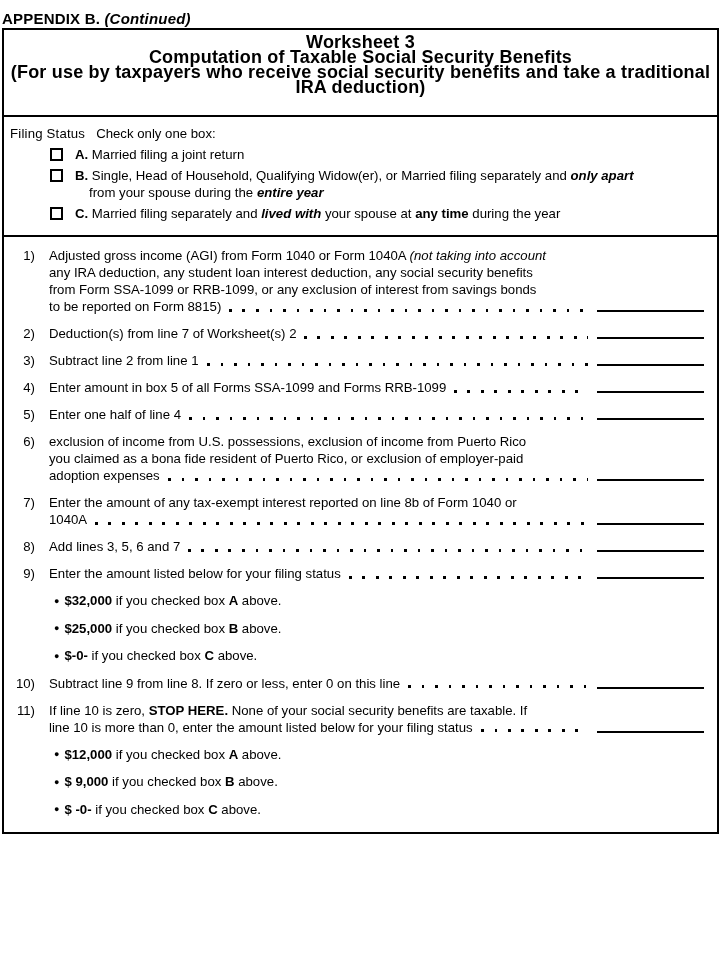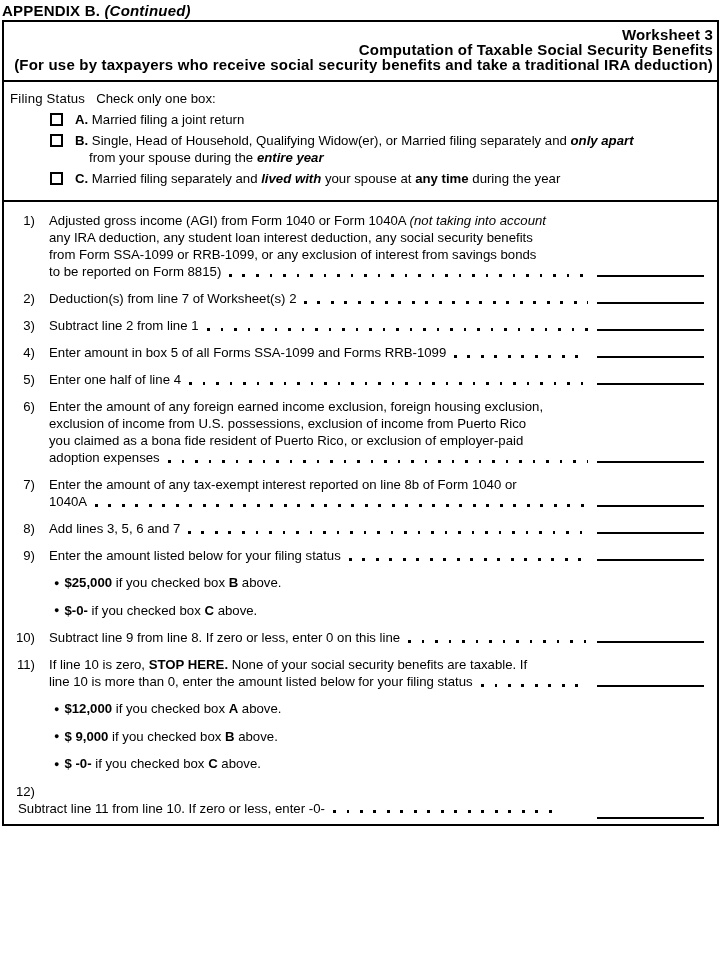--- a/index.html
+++ b/index.html
@@ -10,32 +10,33 @@
     overflow:hidden;
   }
   .b{font-weight:bold;}
   .i{font-style:italic;}
   .bi{font-weight:bold;font-style:italic;}
   .page{padding:2px 2px 0 2px;}
 
   .appendix{
     font-weight:bold;font-size:15px;line-height:18px;letter-spacing:.2px;
     white-space:pre;
+    margin-top:8px;
   }
   .appendix .cont{font-style:italic;}
 
   .box{
     border:2px solid #000;height:806px;box-sizing:border-box;
     overflow:hidden;background:#fff;
   }
 
   .title-sec{
-    border-bottom:2px solid #000;text-align:right;
-    font-weight:bold;font-size:15px;line-height:15px;
-    padding:5px 4px 8px 4px;letter-spacing:.2px;
+    border-bottom:2px solid #000;text-align:center;
+    font-weight:bold;font-size:18px;line-height:15px;
+    padding:5px 4px 20px 4px;letter-spacing:.2px;
   }
 
   .fs-sec{border-bottom:2px solid #000;padding:8px 8px 13px 6px;}
   .fs-header{white-space:pre;}
   .fs-header .lbl{font-weight:normal;letter-spacing:.2px;}
   .fs-row{display:flex;margin-top:4px;}
   .fs-box{
     width:13px;height:13px;border:2px solid #000;box-sizing:border-box;
     margin-left:40px;margin-top:2px;flex:none;background:#fff;
   }
@@ -168,21 +169,20 @@
               <span class="leader"></span>
             </div>
           </div>
           <div class="amountcol">
             <div class="blank"></div>
           </div>
         </div>
         <div class="item">
           <div class="num">6)</div>
           <div class="body">
-            <div class="tline"><span>Enter the amount of any foreign earned income exclusion, foreign housing exclusion,</span></div>
             <div class="tline"><span>exclusion of income from U.S. possessions, exclusion of income from Puerto Rico</span></div>
             <div class="tline"><span>you claimed as a bona fide resident of Puerto Rico, or exclusion of employer-paid</span></div>
             <div class="lastline">
               <span class="txt"><span>adoption expenses</span></span>
               <span class="leader"></span>
             </div>
           </div>
           <div class="amountcol">
             <div class="blank"></div>
           </div>
@@ -217,20 +217,21 @@
           <div class="body">
             <div class="lastline">
               <span class="txt"><span>Enter the amount listed below for your filing status</span></span>
               <span class="leader"></span>
             </div>
           </div>
           <div class="amountcol">
             <div class="blank"></div>
           </div>
         </div>
+        <div class="bullet"><span class="bdot">●</span><span class="b">$32,000</span><span> if you checked box </span><span class="b">A</span><span> above.</span></div>
         <div class="bullet"><span class="bdot">●</span><span class="b">$25,000</span><span> if you checked box </span><span class="b">B</span><span> above.</span></div>
         <div class="bullet"><span class="bdot">●</span><span class="b">$-0-</span><span> if you checked box </span><span class="b">C</span><span> above.</span></div>
         <div class="item">
           <div class="num">10)</div>
           <div class="body">
             <div class="lastline">
               <span class="txt"><span>Subtract line 9 from line 8. If zero or less, enter 0 on this line</span></span>
               <span class="leader"></span>
             </div>
           </div>

